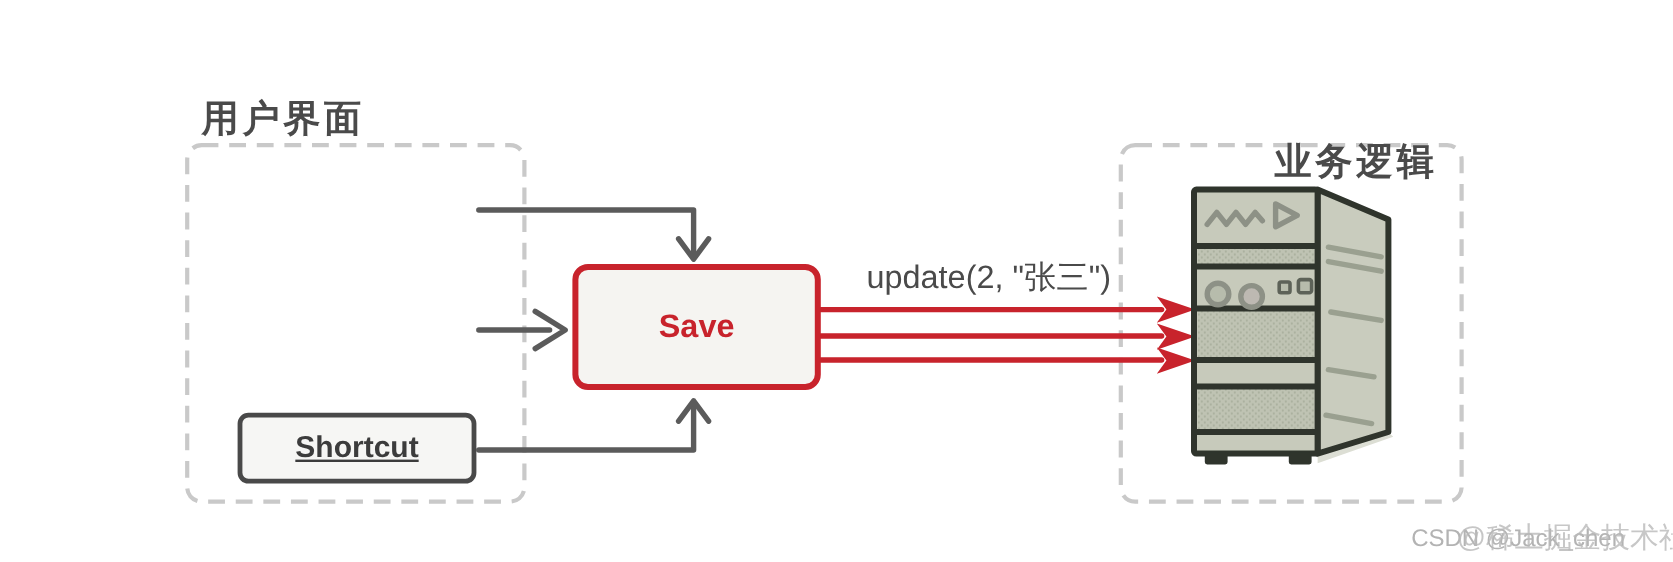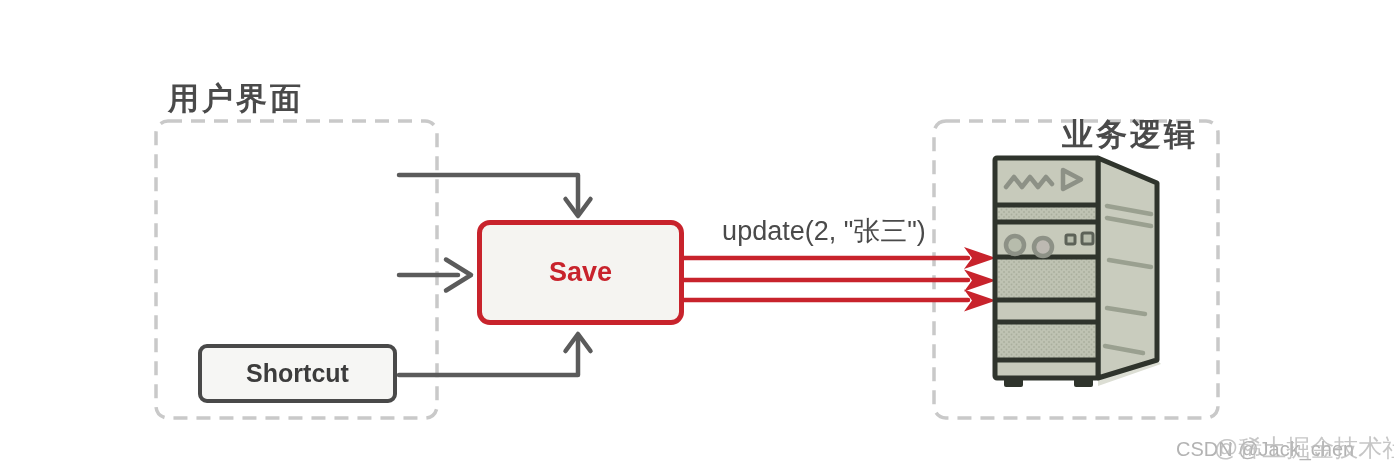--- a/index.html
+++ b/index.html
@@ -15,21 +15,21 @@
   .title-left{left:168px;top:78px;}
   .title-right{left:1062px;top:78px;margin-top:36px;}
   .ui-box{
     position:absolute;left:198px;width:199px;height:59px;box-sizing:border-box;
     background:#f6f6f4;border:4px solid #494949;border-radius:9px;
     display:flex;align-items:center;justify-content:center;
     font-size:25px;font-weight:bold;color:#3c3c3c;
   }
   .ui-box-1{top:145px;}
   .ui-box-2{top:245px;}
-  .ui-box-3{top:344px;}
+  .ui-box-3{top:344px;text-decoration:underline;}
   .command-box{
     position:absolute;left:477px;top:220px;width:207px;height:105px;box-sizing:border-box;
     background:#f5f4f1;border:5px solid #c8232c;border-radius:13px;
     display:flex;flex-direction:column;align-items:center;justify-content:center;
     font-size:27px;font-weight:bold;color:#c8232c;line-height:1.42;
   }
   .message-label{
     position:absolute;left:708px;top:213px;width:232px;text-align:center;
     font-size:27px;color:#4a4a4a;white-space:nowrap;
   }

